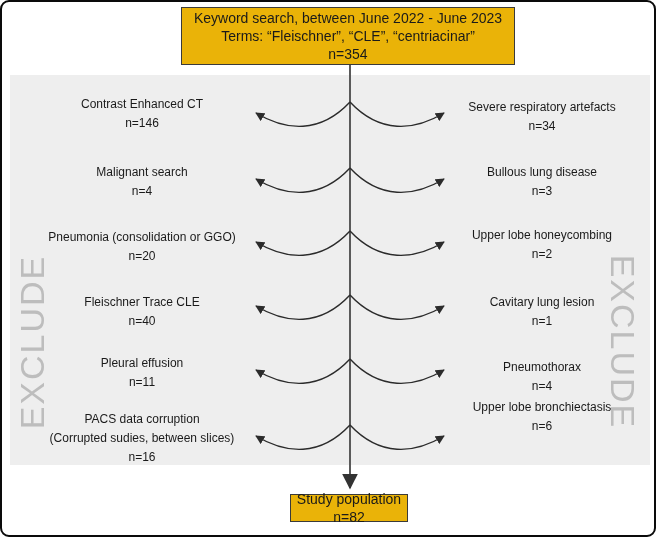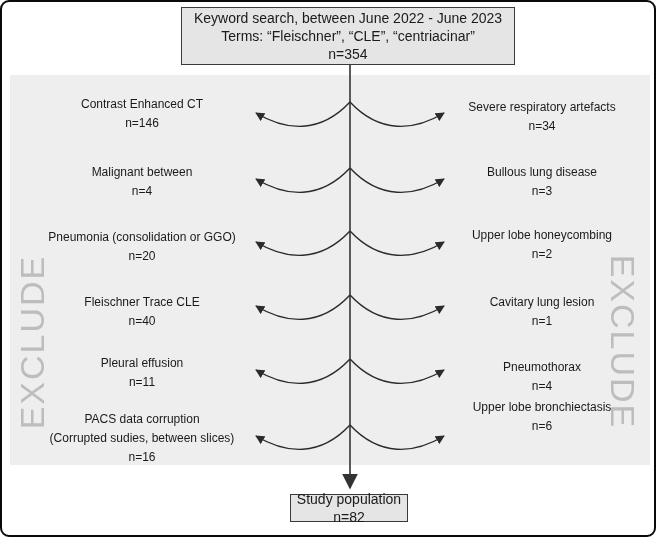--- a/index.html
+++ b/index.html
@@ -29,21 +29,21 @@
   #flow-svg{position:absolute;left:0;top:0;z-index:2;}
   .wing{fill:none;stroke:#2b2b2b;stroke-width:1.4px;}
   #center-line{fill:none;stroke:#5a5a5a;stroke-width:2px;}
   .lbl{
     position:absolute;text-align:center;
     font-size:12px;line-height:19px;z-index:3;
   }
   .lbl.left{left:16px;width:248px;}
   .lbl.right{left:430px;width:220px;}
   .box{
-    position:absolute;background:#e5e5e5;border:1.5px solid #3a3a3a;
+    position:absolute;background:#eab308;border:1.5px solid #3a3a3a;
     display:flex;flex-direction:column;justify-content:center;align-items:center;
     text-align:center;z-index:4;box-sizing:border-box;
   }
   #keyword-search-box{left:179px;top:5px;width:334px;height:58px;font-size:14px;line-height:18px;white-space:nowrap;}
   #study-population-box{left:288px;top:492px;width:118px;height:28px;font-size:14px;line-height:18px;}
 </style>
 </head>
 <body>
 
 <div id="page">
@@ -77,21 +77,21 @@
         <path d="M348 423 C318 455 284 452 254 434" class="wing" marker-end="url(#arrow-small)"></path>
         <path d="M348 423 C378 455 412 452 442 434" class="wing" marker-end="url(#arrow-small)"></path>
       </g>
   </svg>
 
   <div class="lbl left" style="top:93px">
     <div>Contrast Enhanced CT</div>
     <div>n=146</div>
   </div>
   <div class="lbl left" style="top:161px">
-    <div>Malignant between</div>
+    <div>Malignant search</div>
     <div>n=4</div>
   </div>
   <div class="lbl left" style="top:226px">
     <div>Pneumonia (consolidation or GGO)</div>
     <div>n=20</div>
   </div>
   <div class="lbl left" style="top:291px">
     <div>Fleischner Trace CLE</div>
     <div>n=40</div>
   </div>

